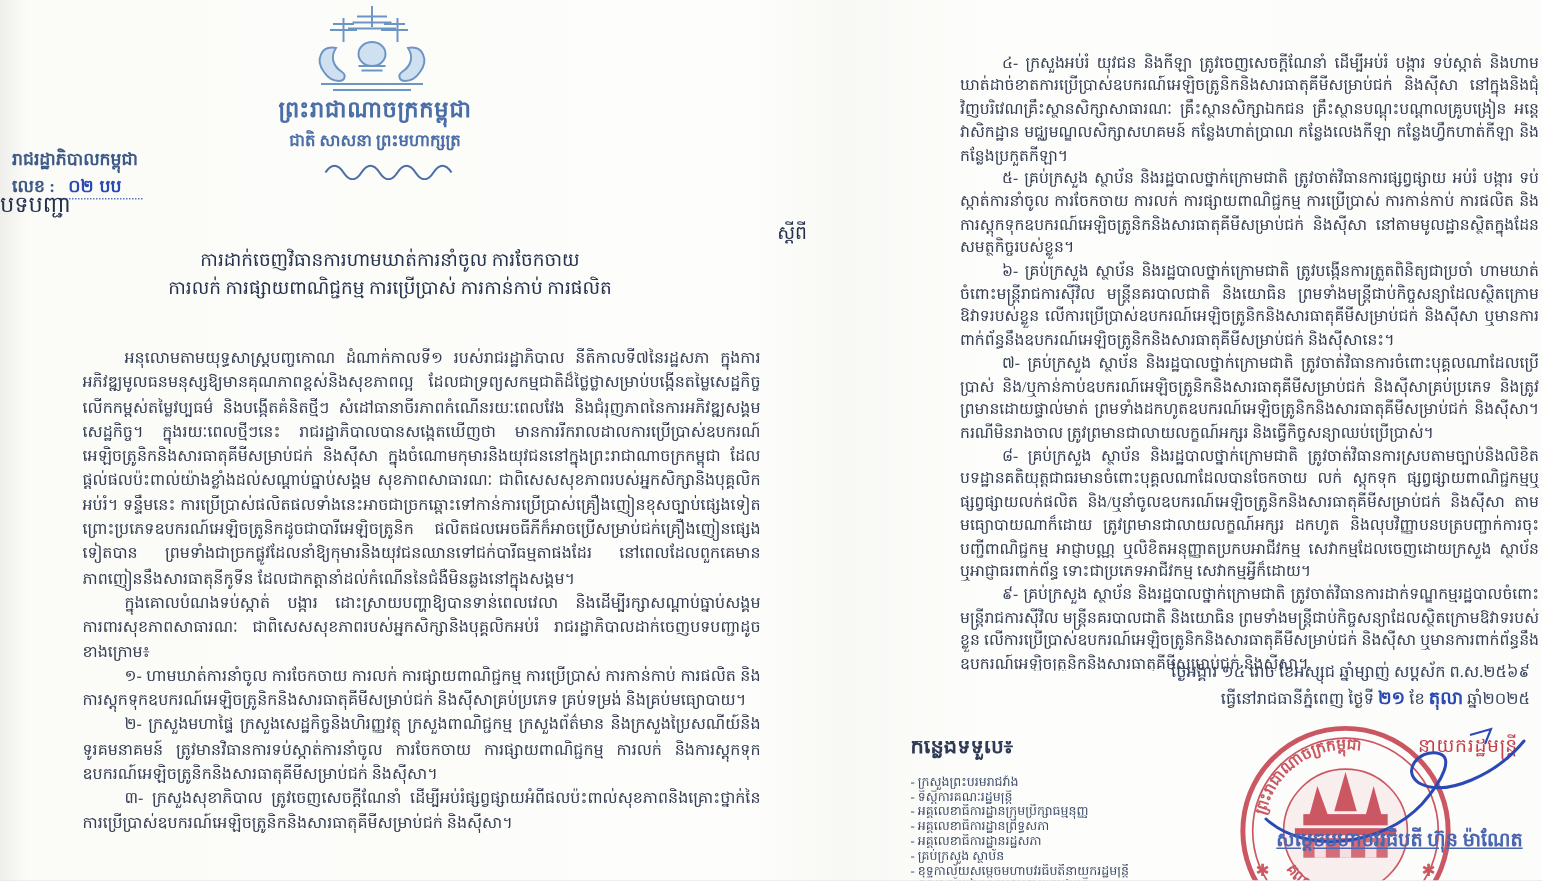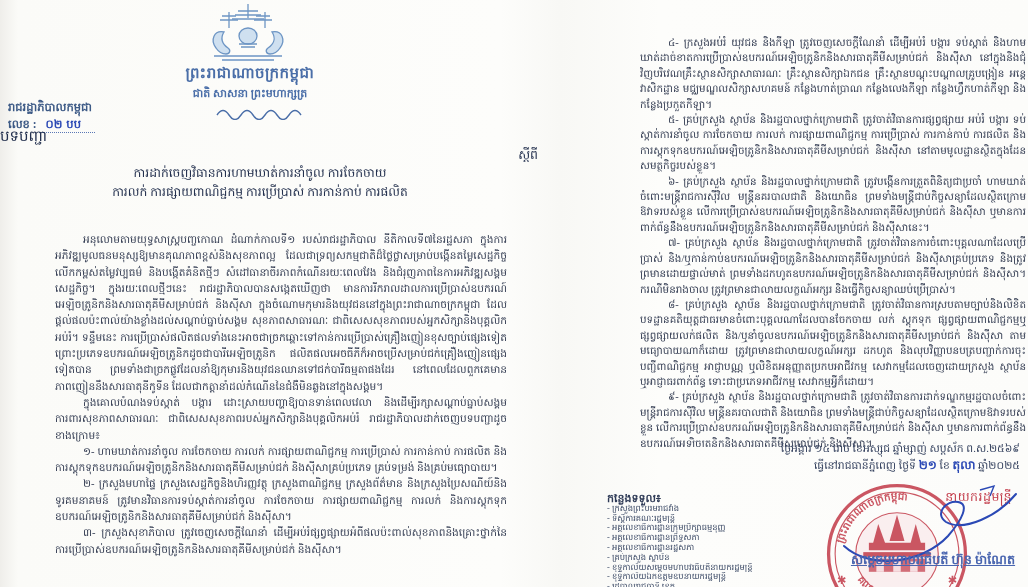--- a/index.html
+++ b/index.html
@@ -39,21 +39,21 @@
   
   .stamp-title{right:16px;top:489px;font-size:12.5px;font-weight:normal;color:#c4404e;
                letter-spacing:.5px;}
   .signer-name{left:838px;top:551px;width:190px;font-size:12.8px;font-weight:bold;
                color:#4a66b0;text-align:center;white-space:nowrap;text-decoration:underline;}
   .seal{left:822px;top:479px;width:150px;height:150px;opacity:.88;}
   .sig-svg{left:830px;top:478px;width:200px;height:100px;}
   
   .recipients{left:607px;top:494px;width:230px;font-size:8.4px;line-height:9.8px;
               color:#3c4a66;height:93px;overflow:hidden;}
-  .recipients .head{font-weight:bold;font-size:11px;color:#2e3a56;margin-bottom:0;}
+  .recipients .head{font-weight:bold;font-size:14px;color:#2e3a56;margin-bottom:13px;}
   .recipient-item{white-space:nowrap;overflow:hidden;}
 </style>
 </head>
 <body>
 
 <div class="canvas">
 
   <svg class="abs" style="left:202px;top:2px" width="92" height="60" viewBox="0 0 92 60">
     <g stroke="#6d95c4" stroke-width="1.3" fill="none">
       <line x1="46" y1="2" x2="46" y2="16"></line>

